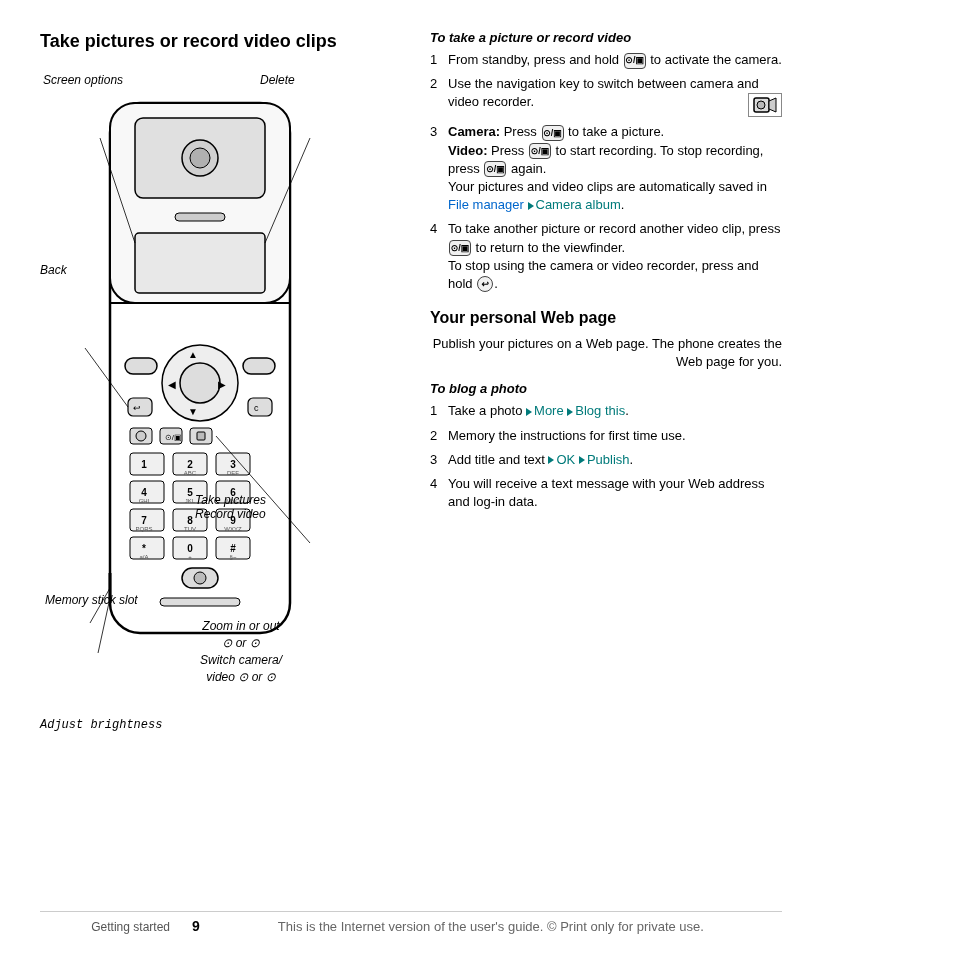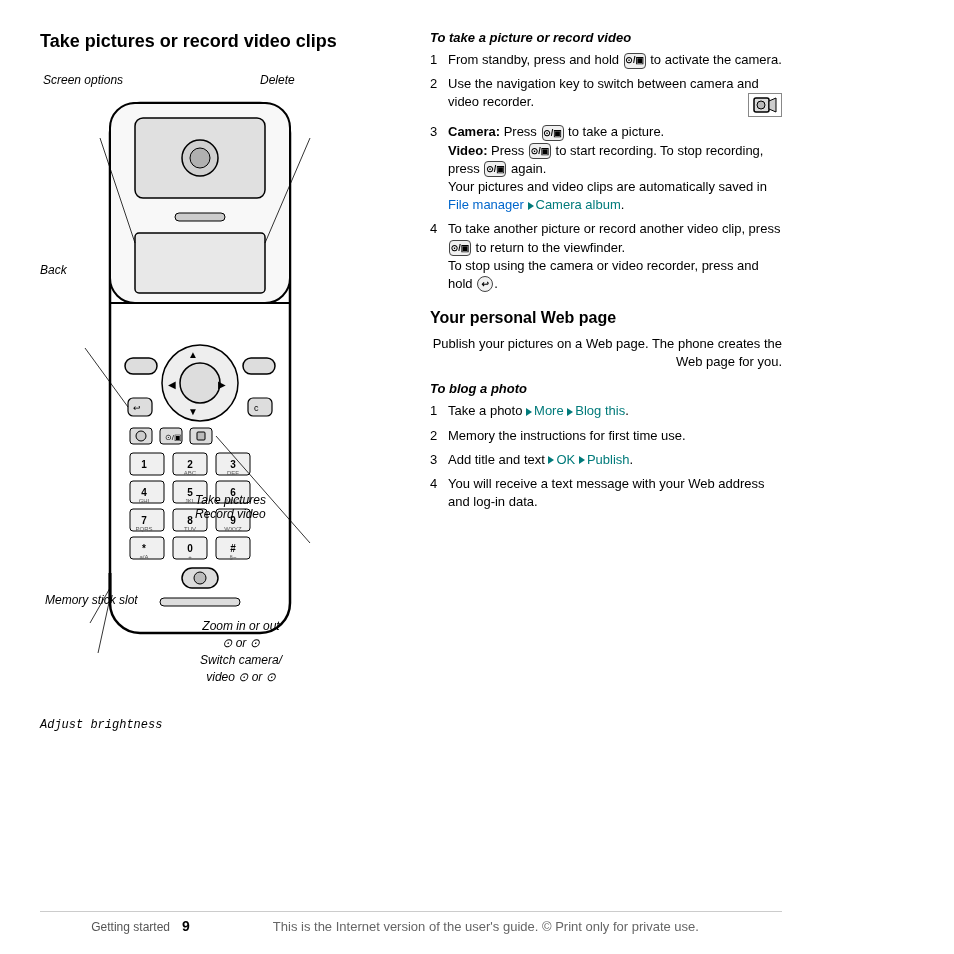--- a/index.html
+++ b/index.html
@@ -433,21 +433,21 @@
         <li>
           <span class="list-num">4</span>
           <span>You will receive a text message with your Web address and log-in data.</span>
         </li>
       </ol>
 
     </div>
   </div>
 
   <div class="page-footer">
-    <div class="footer-page-info" style="flex:0; min-width:130px; text-align:right; margin-right: 12px;">
+    <div class="footer-page-info" style="flex:0; min-width:130px; text-align:right; margin-right: 22px;">
       <span style="font-size:12px; color:#555;">Getting started</span>
     </div>
     <span class="footer-page-num">9</span>
     <div style="flex:1; text-align:center; font-size:13px; color:#666;">
       <span>This is the Internet version of the user's guide. © Print only for private use.</span>
     </div>
   </div>
 </div>
 
 </body></html>

